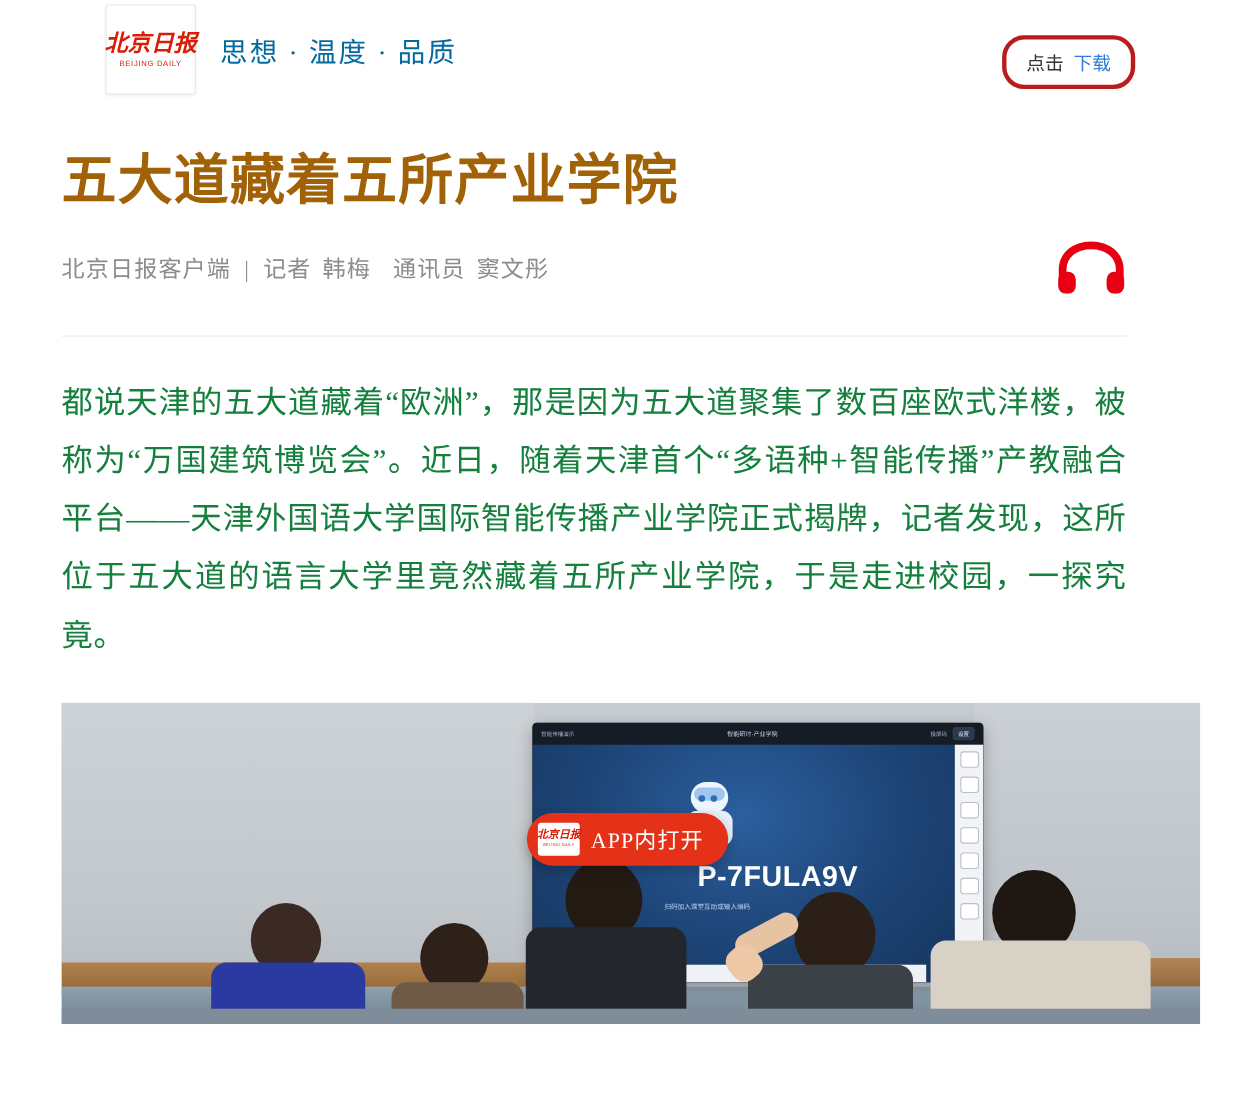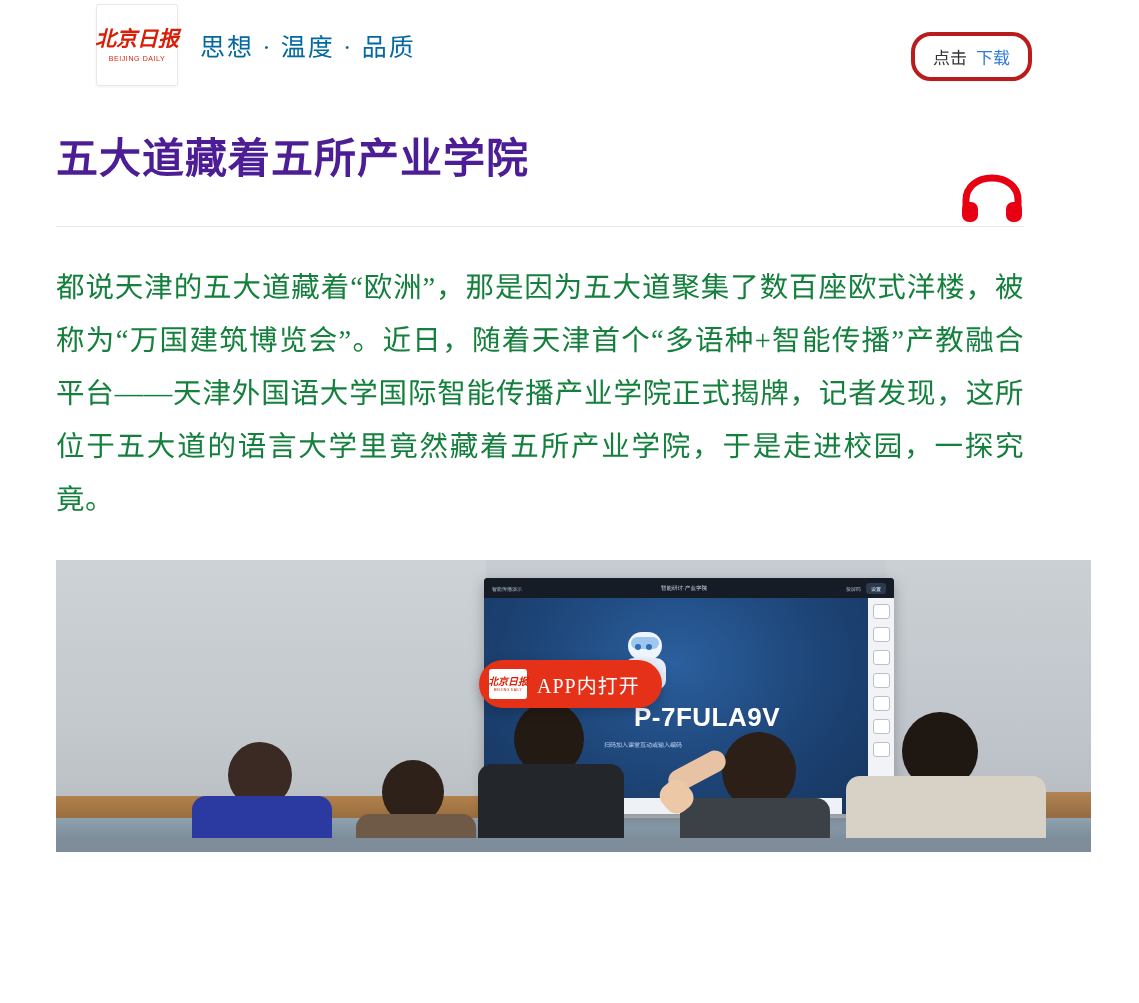--- a/index.html
+++ b/index.html
@@ -98,23 +98,23 @@
   }
 
   
   .article {
     padding: 0 52px 0 56px;
   }
 
   .title {
     margin: 48px 0 0 0;
     font-family: "Liberation Serif", serif;
-    font-size: 42px;
+    font-size: 50px;
     font-weight: bold;
-    color: #4c1d95;
+    color: #a16207;
     letter-spacing: 1px;
     line-height: 1.2;
   }
 
   .meta {
     margin-top: 34px;
     font-family: "Liberation Serif", serif;
     color: #8c8c8c;
     font-size: 21px;
     line-height: 1.65;
@@ -379,20 +379,23 @@
       <span class="click-text">点击</span>
       <span class="dl-text">下载</span>
     </div>
   </div>
 
   <div class="article">
 
     <h1 class="title">五大道藏着五所产业学院</h1>
 
     <div class="meta meta-row">
+      <div>
+        <span>北京日报客户端</span><span class="sep">|</span><span>记者</span><span class="gap"></span><span>韩梅</span><span class="gap"></span><span class="gap"></span><span>通讯员</span><span class="gap"></span><span>窦文彤</span>
+      </div>
 
       <div class="audio-icon">
         <svg viewBox="0 0 64 48" width="64" height="48" aria-hidden="true">
           <path d="M6 34 V26 C6 13 17 4 32 4 C47 4 58 13 58 26 V34" fill="none" stroke="#e60012" stroke-width="7" stroke-linecap="round"></path>
           <rect x="2" y="28" width="16" height="20" rx="7" fill="#e60012"></rect>
           <rect x="46" y="28" width="16" height="20" rx="7" fill="#e60012"></rect>
         </svg>
       </div>
     </div>
 

